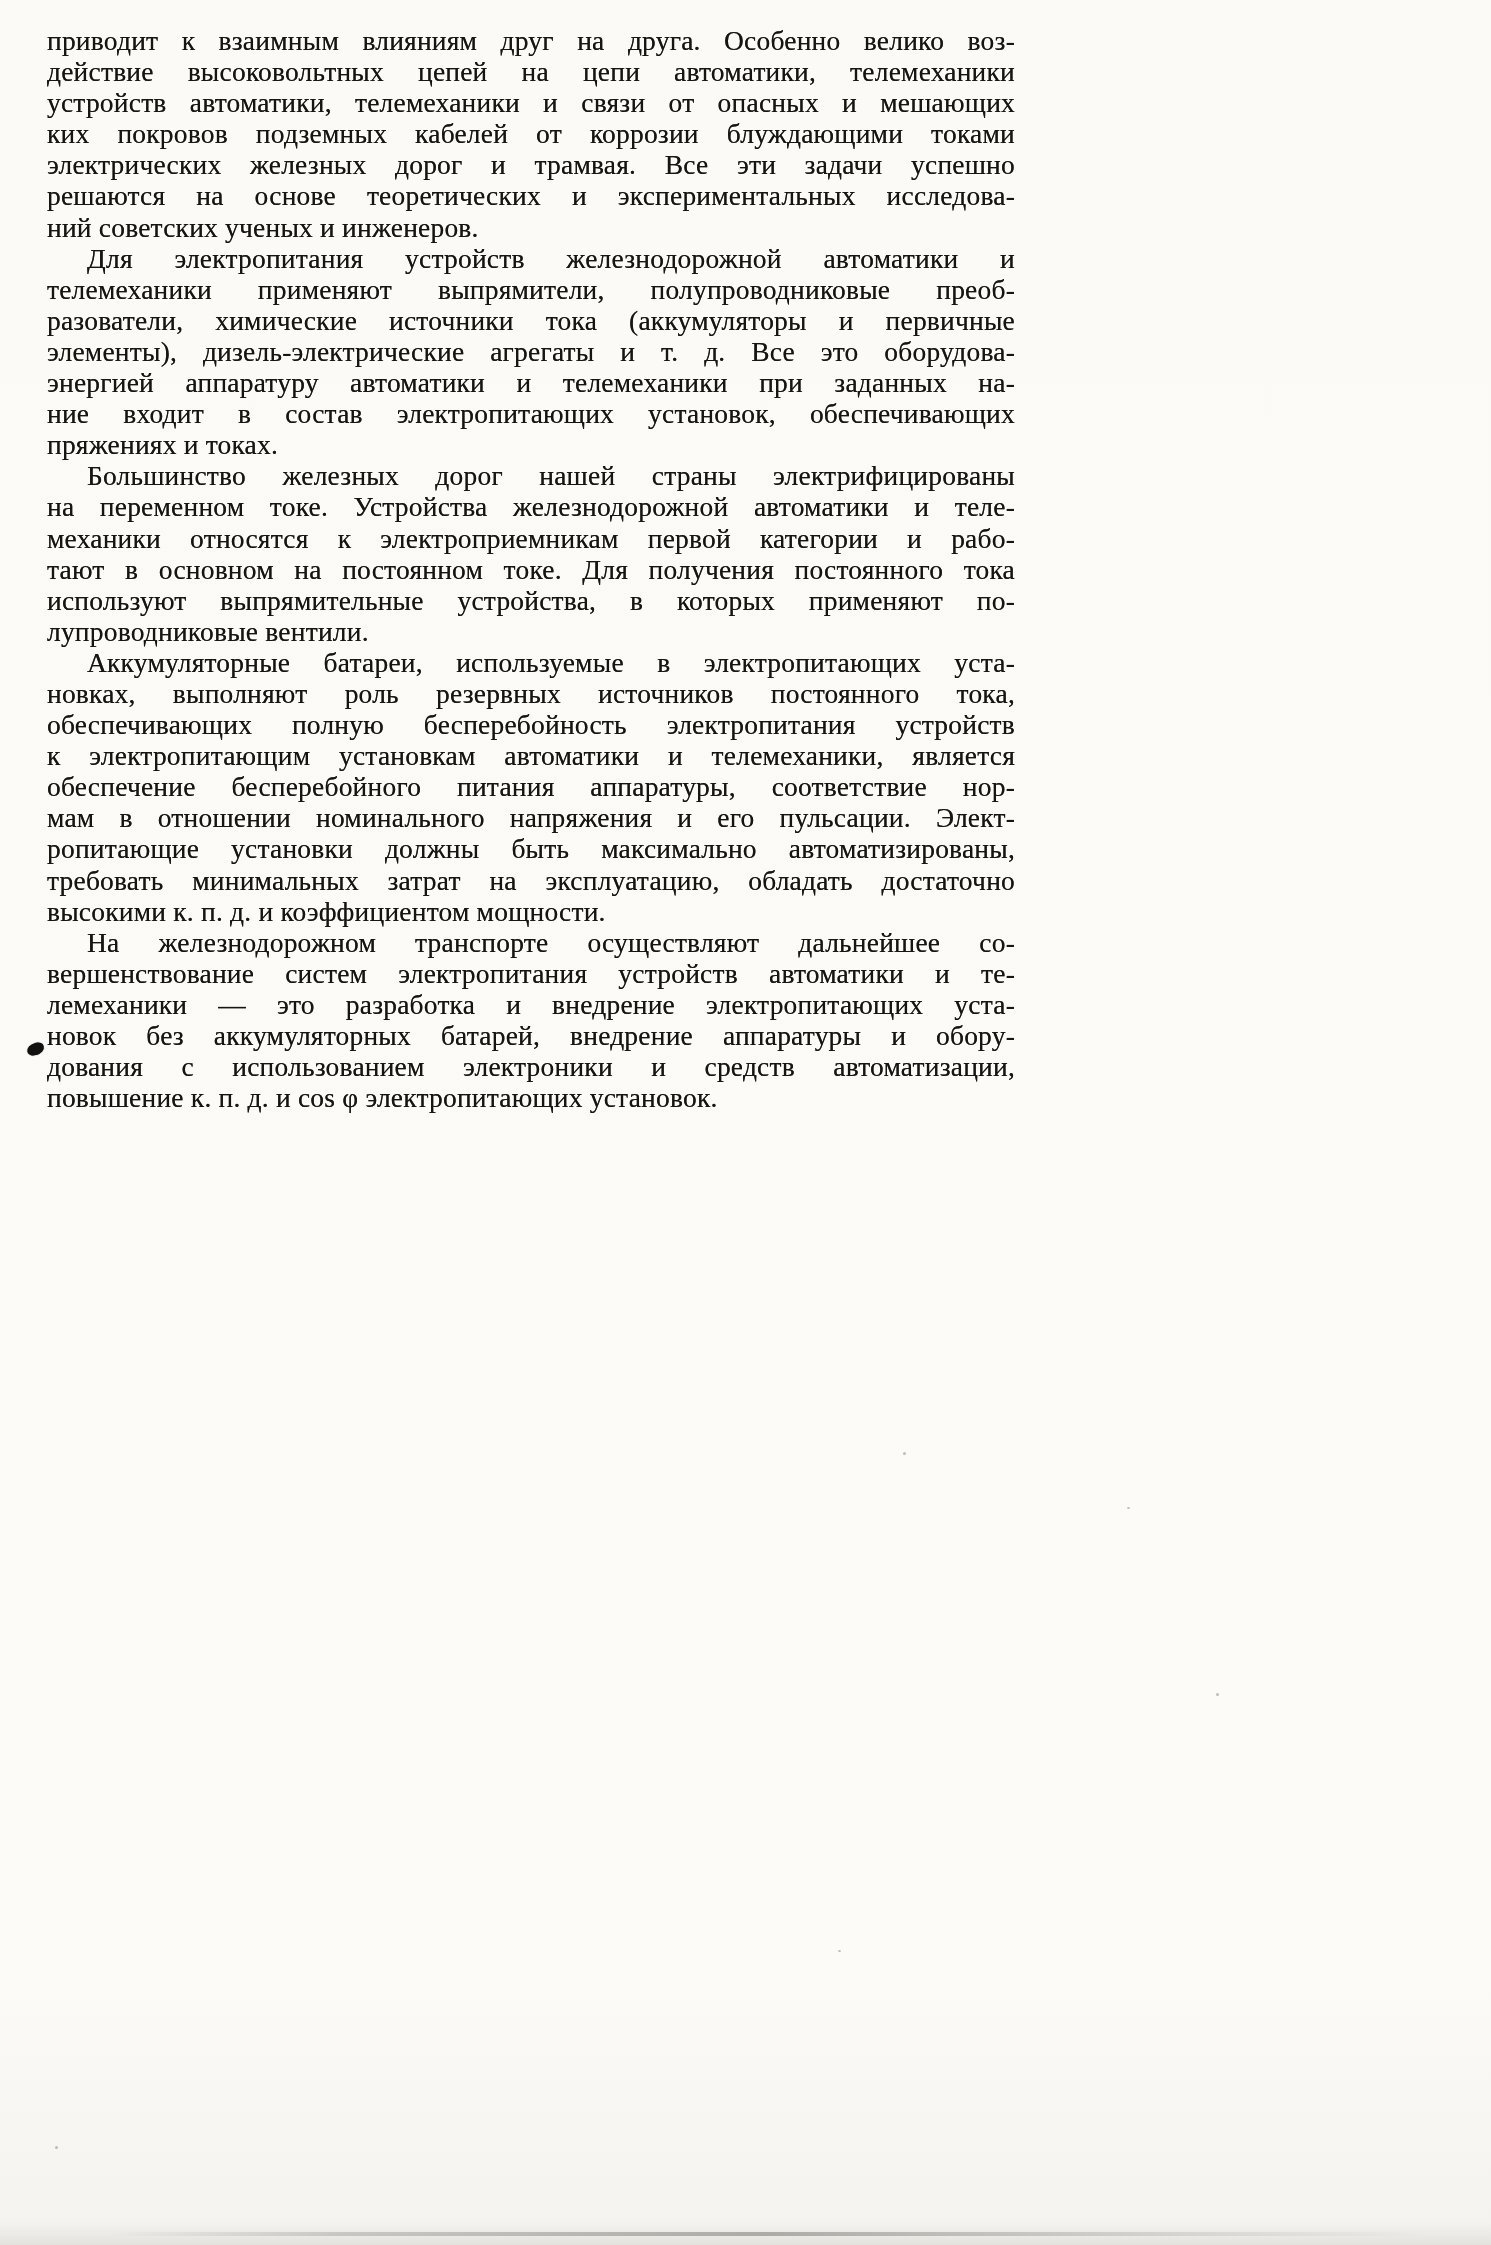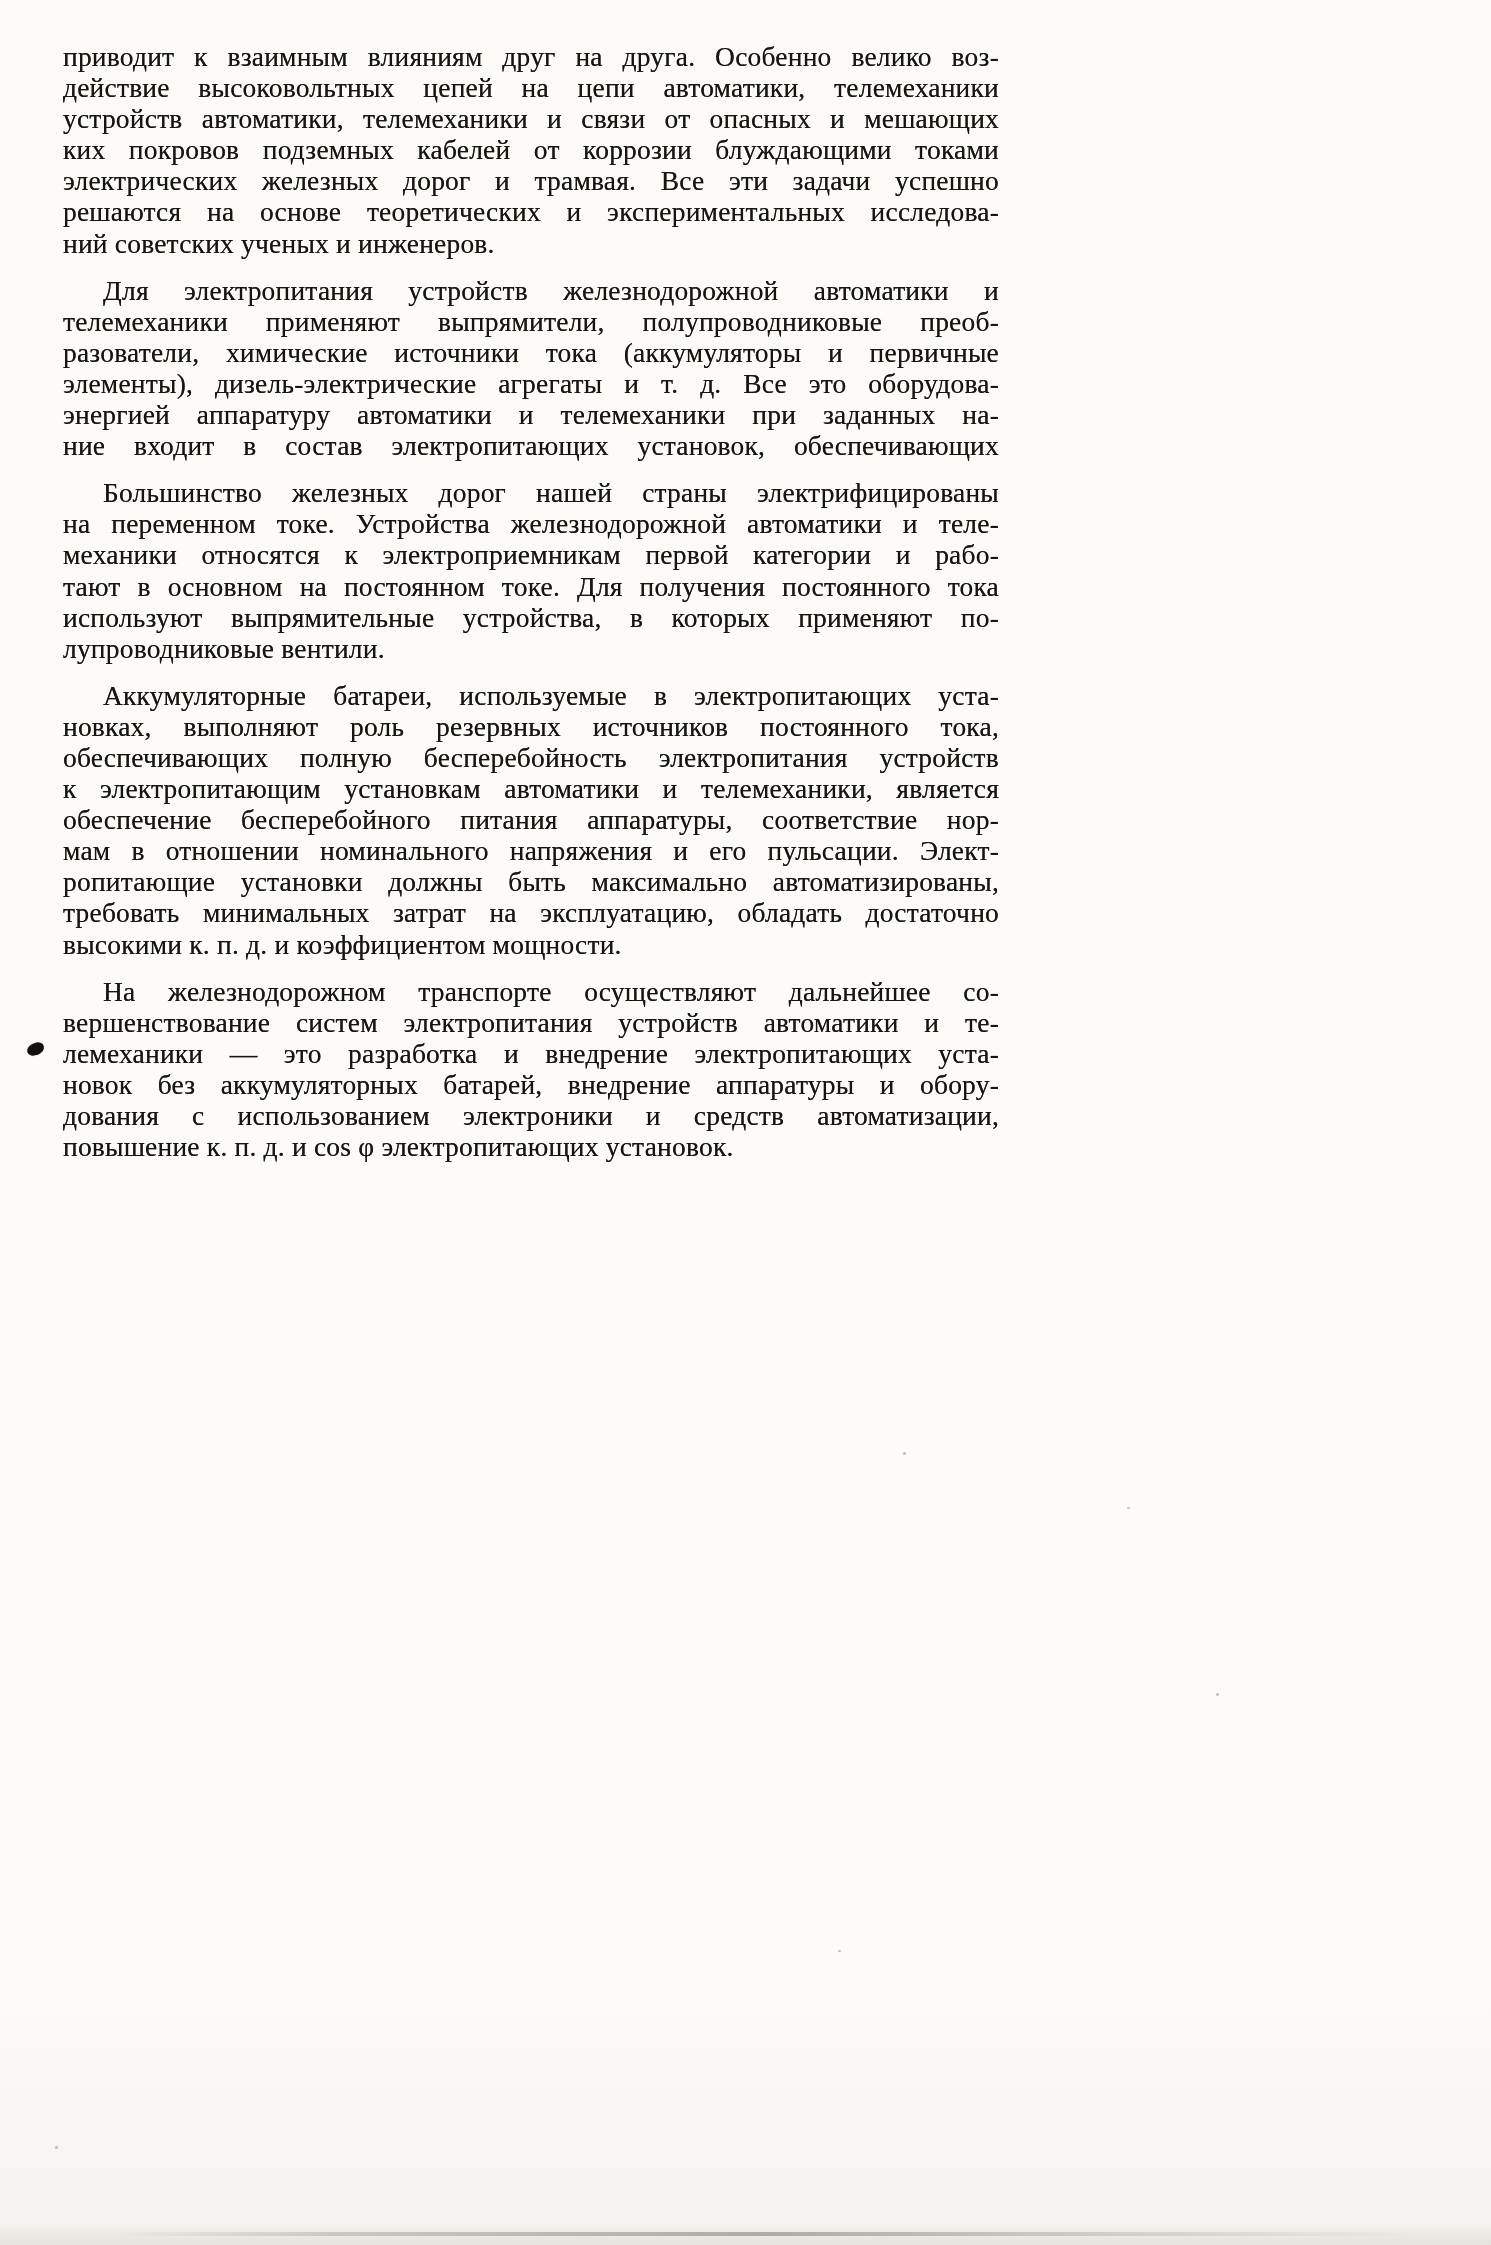--- a/index.html
+++ b/index.html
@@ -18,21 +18,21 @@
     font-family: "Liberation Serif", "DejaVu Serif", serif;
     color: #171512;
   }
   .text-block {
     position: absolute;
     left: 47px;
     top: 25px;
     width: 968px;
   }
   .paragraph {
-    margin: 16px;
+    margin: 0;
     padding: 0;
   }
   .line {
     font-size: 27.5px;
     line-height: 31.1px;
     letter-spacing: 0.2px;
     text-align: justify;
     text-align-last: justify;
     -moz-text-align-last: justify;
     white-space: normal;
@@ -97,20 +97,21 @@
         <div class="line">решаются на основе теоретических и экспериментальных исследова-</div>
         <div class="line last">ний советских ученых и инженеров.</div>
       </div>
       <div class="paragraph">
         <div class="line first-indent">Для электропитания устройств железнодорожной автоматики и</div>
         <div class="line">телемеханики применяют выпрямители, полупроводниковые преоб-</div>
         <div class="line">разователи, химические источники тока (аккумуляторы и первичные</div>
         <div class="line">элементы), дизель-электрические агрегаты и т. д. Все это оборудова-</div>
         <div class="line">энергией аппаратуру автоматики и телемеханики при заданных на-</div>
         <div class="line">ние входит в состав электропитающих установок, обеспечивающих</div>
+        <div class="line last">пряжениях и токах.</div>
       </div>
       <div class="paragraph">
         <div class="line first-indent">Большинство железных дорог нашей страны электрифицированы</div>
         <div class="line">на переменном токе. Устройства железнодорожной автоматики и теле-</div>
         <div class="line">механики относятся к электроприемникам первой категории и рабо-</div>
         <div class="line">тают в основном на постоянном токе. Для получения постоянного тока</div>
         <div class="line">используют выпрямительные устройства, в которых применяют по-</div>
         <div class="line last">лупроводниковые вентили.</div>
       </div>
       <div class="paragraph">

